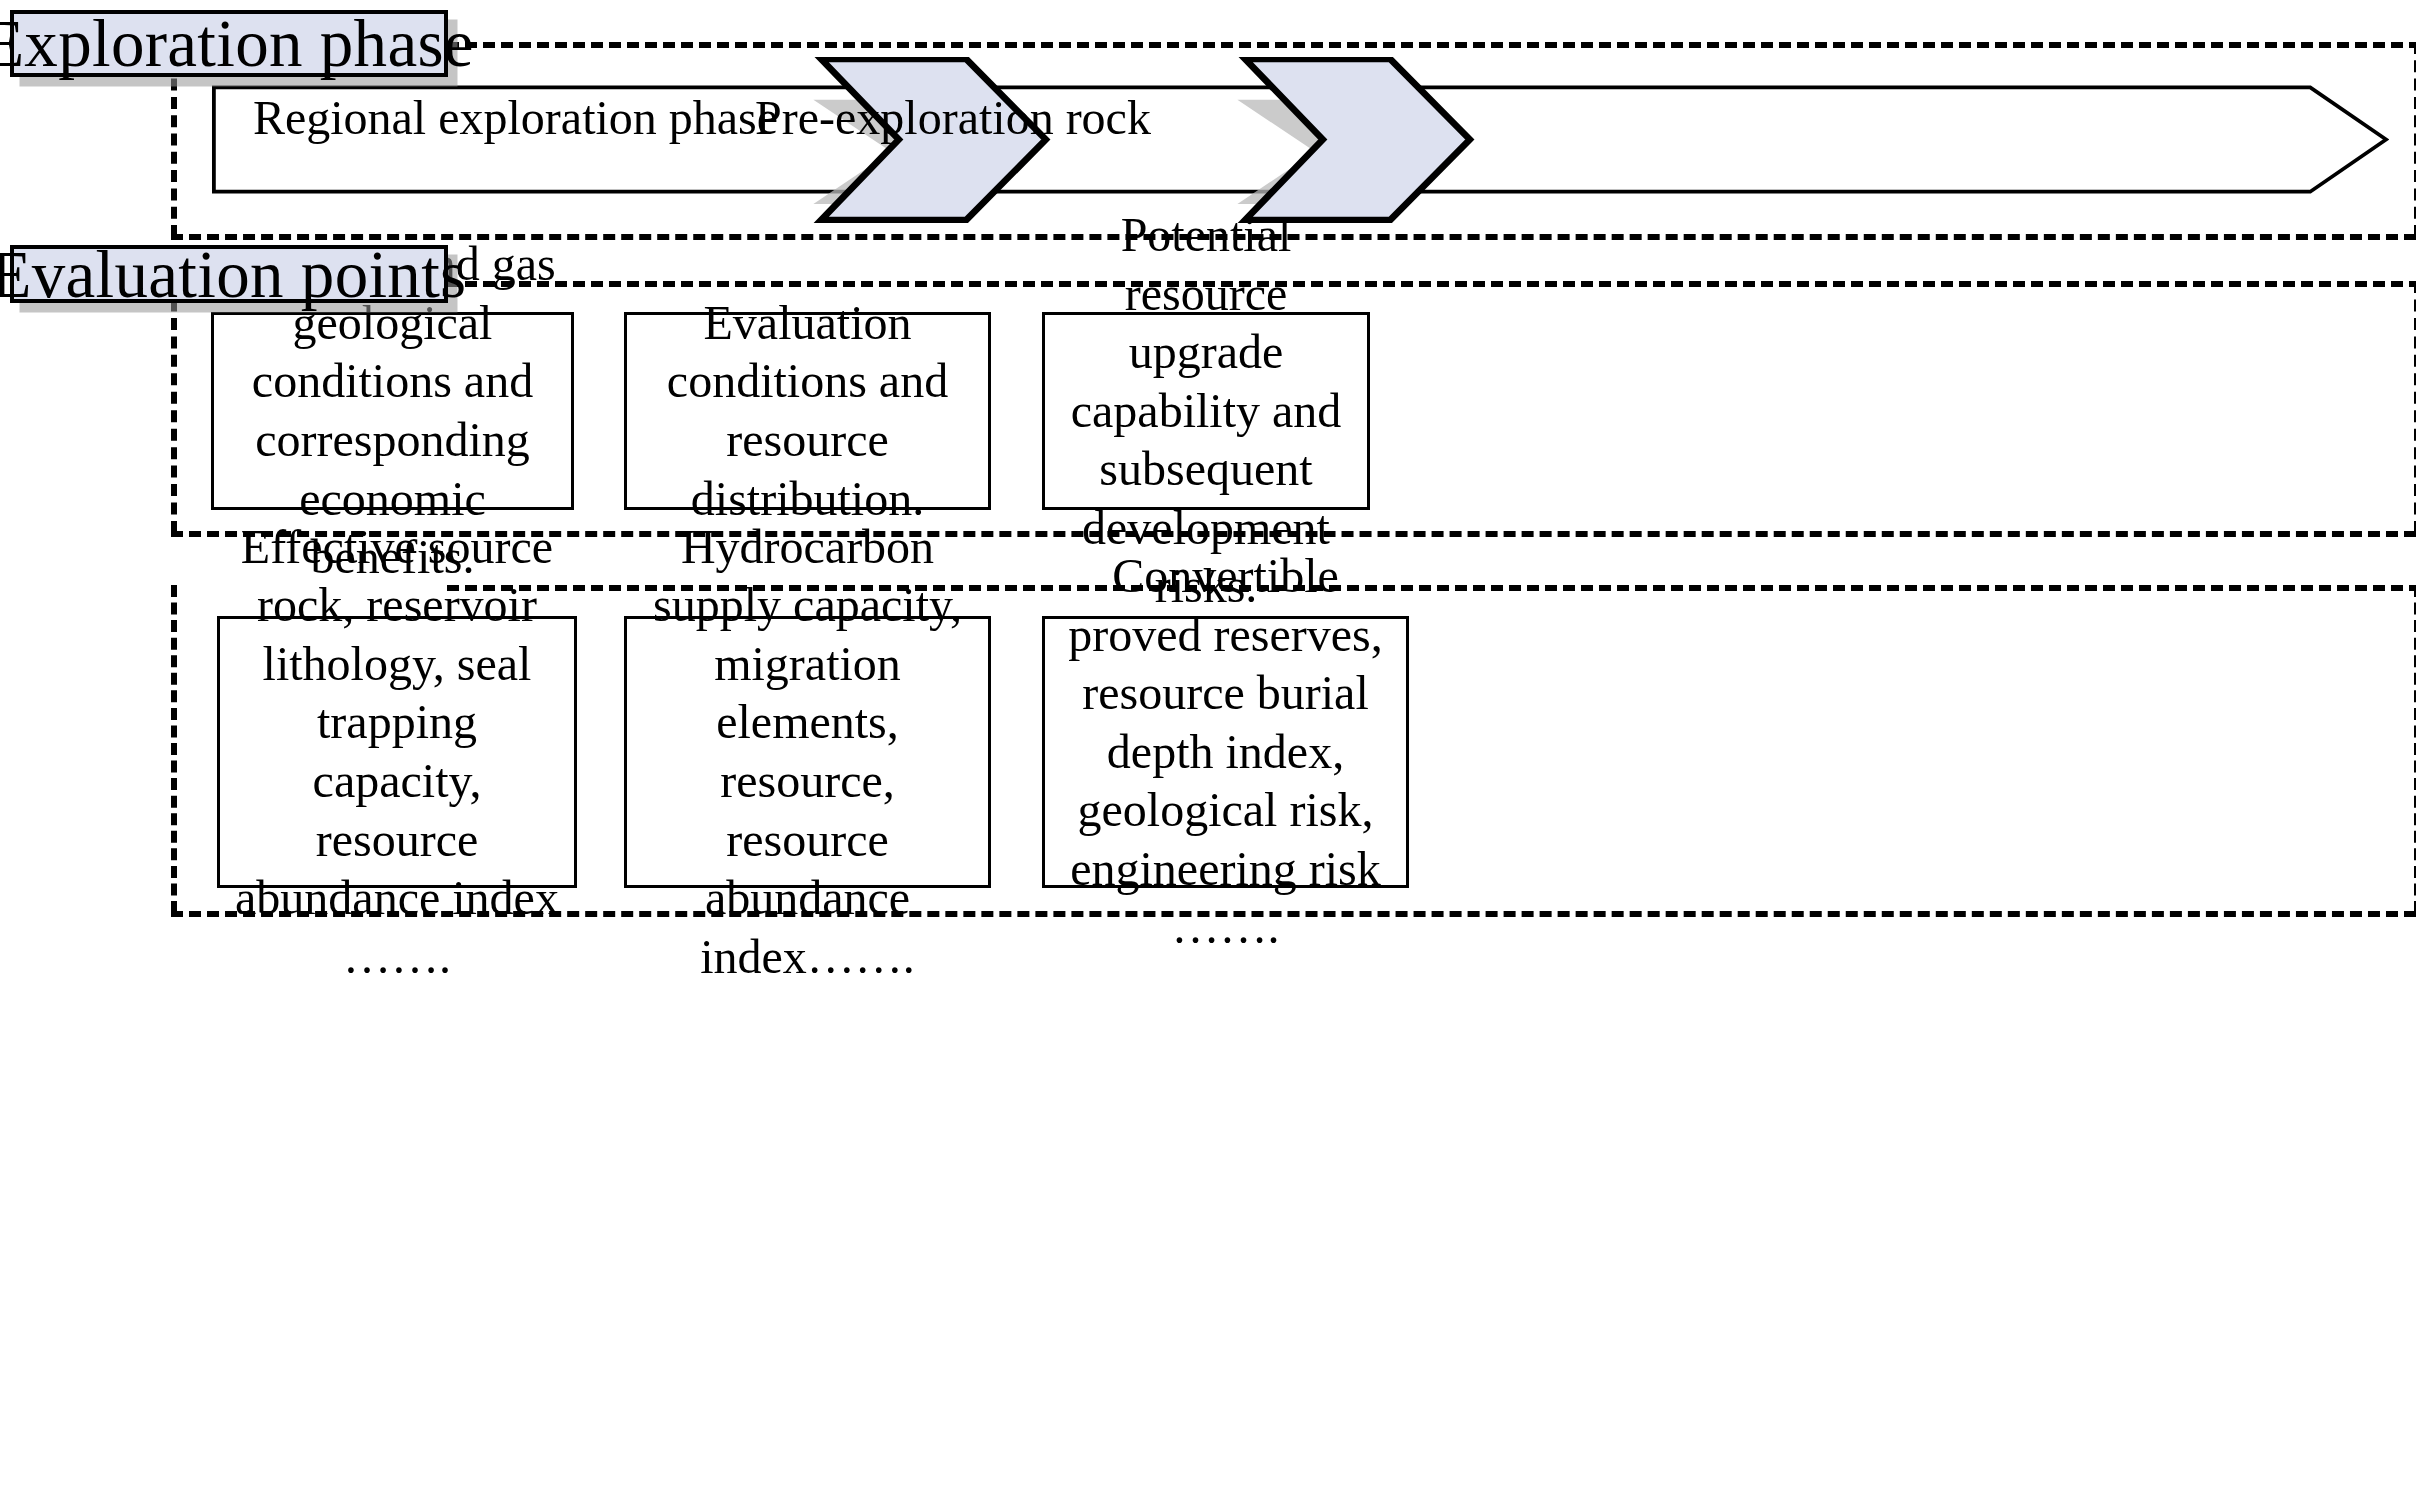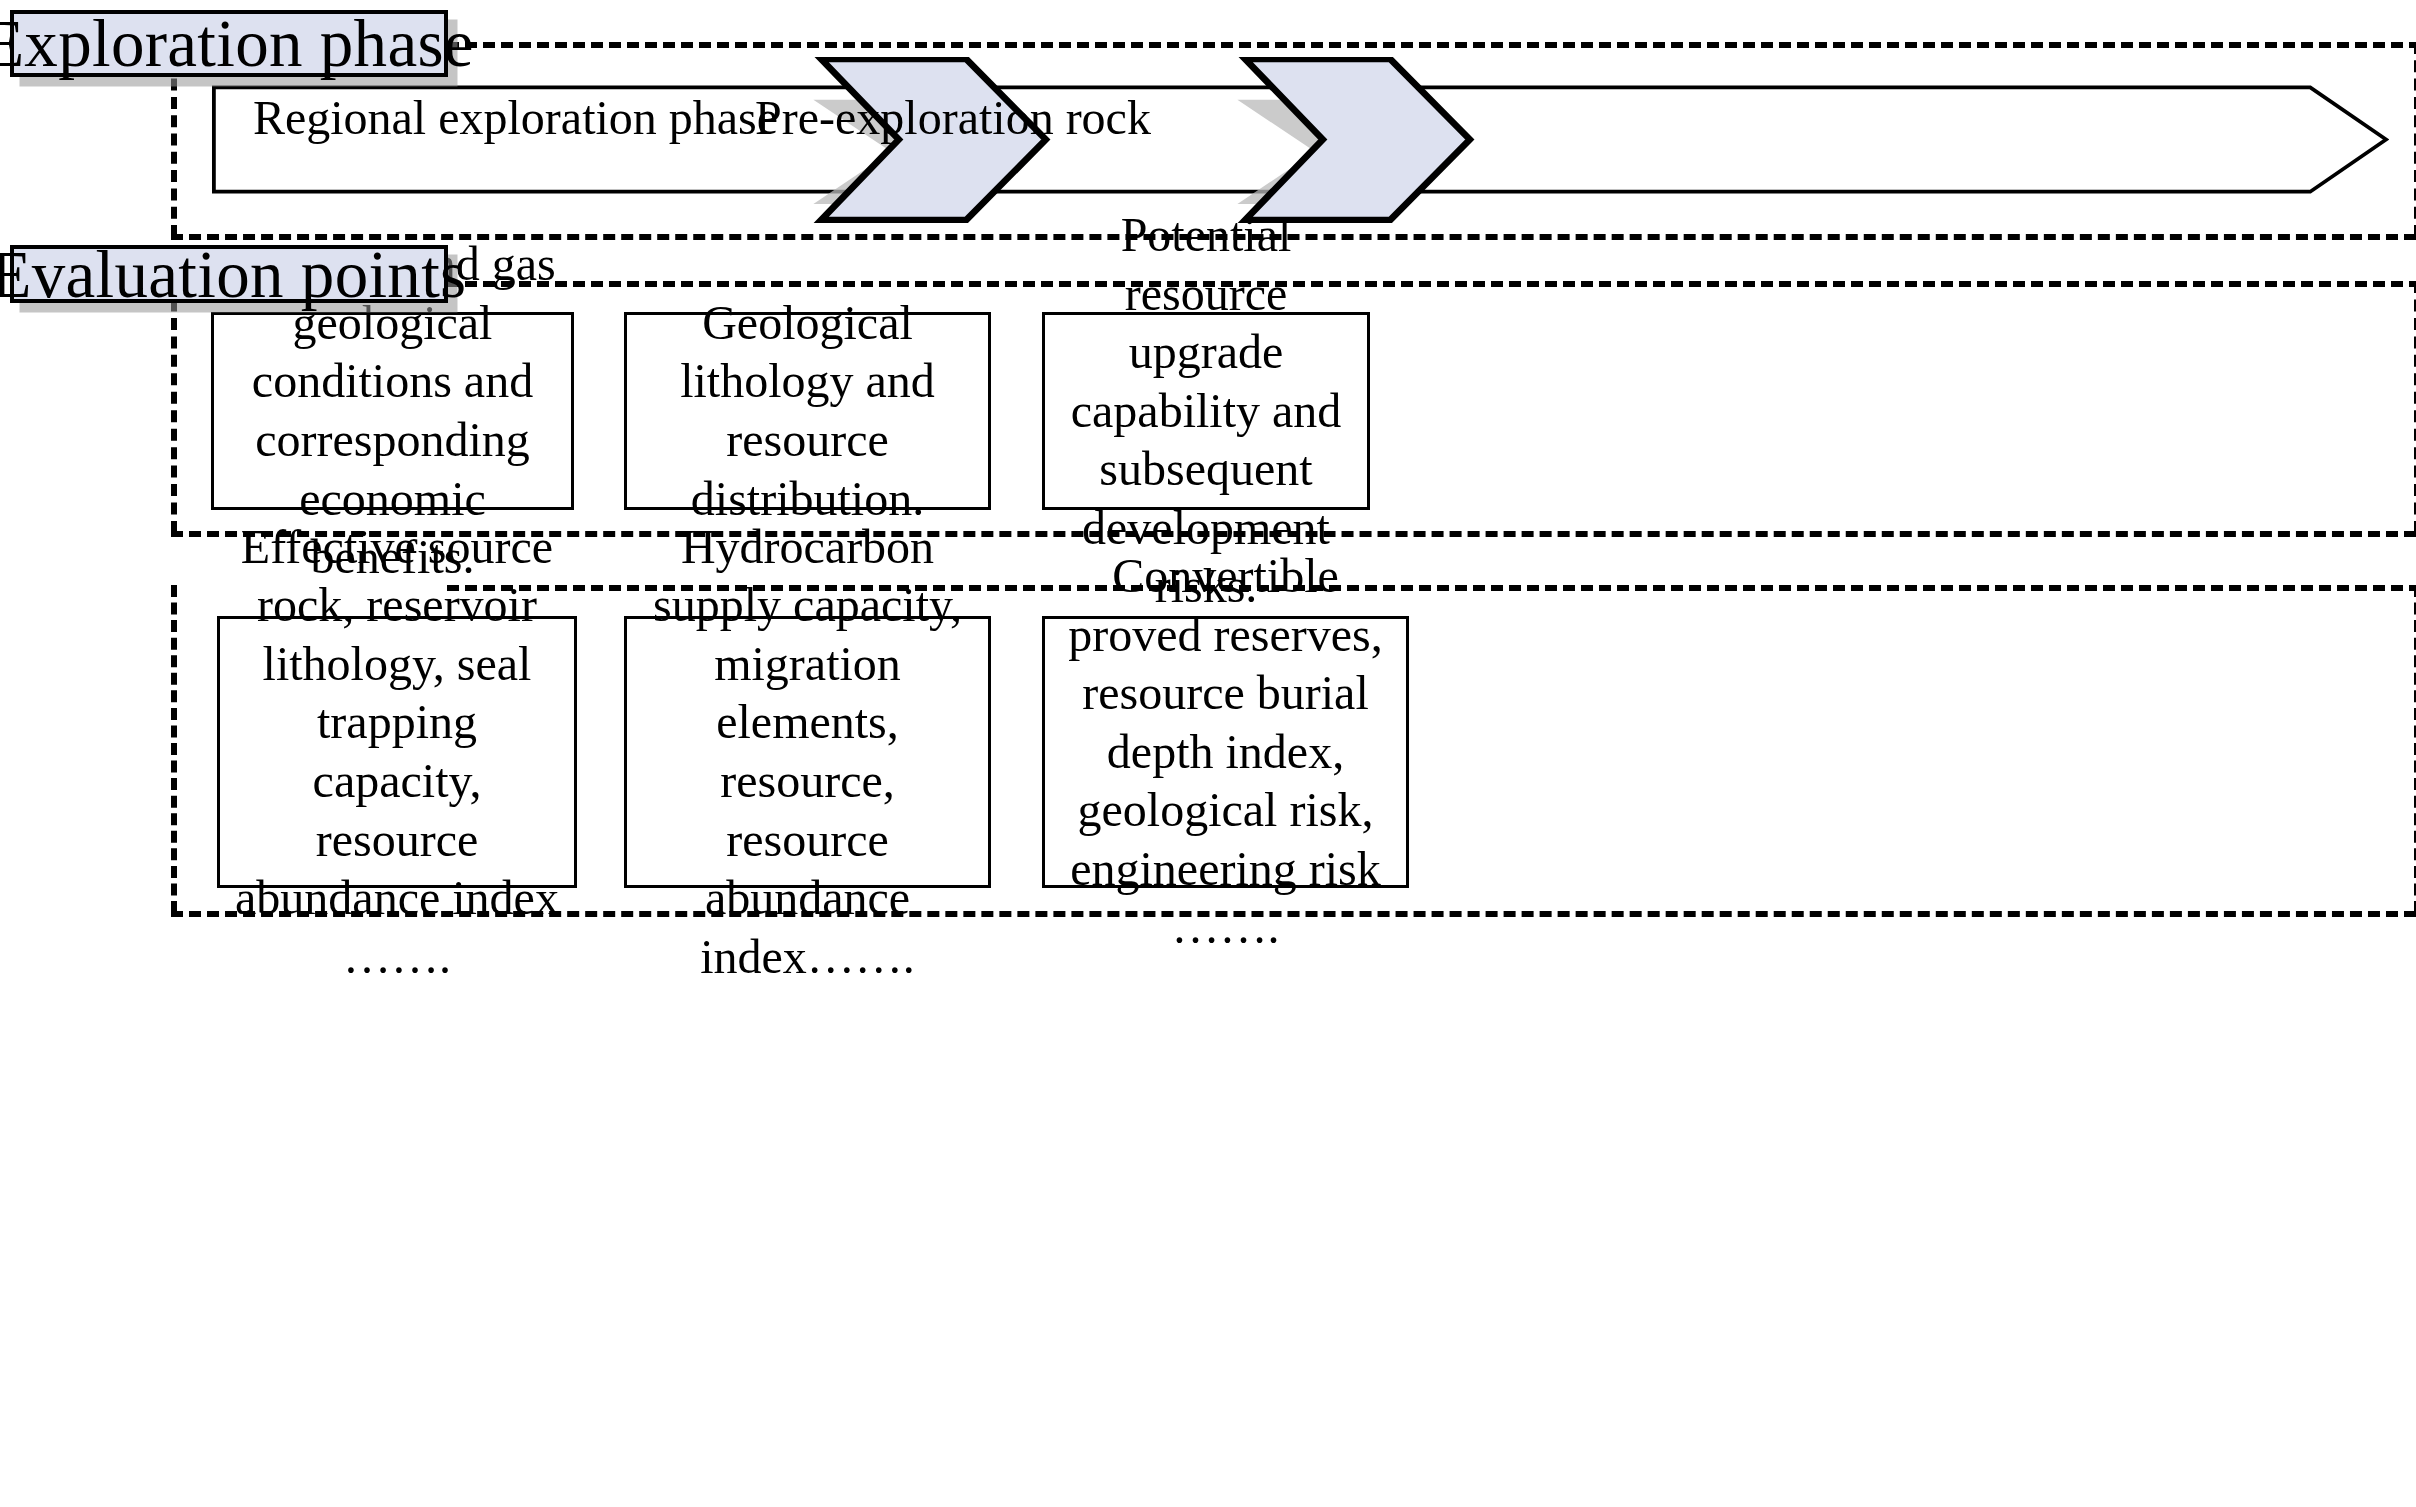--- a/index.html
+++ b/index.html
@@ -136,21 +136,21 @@
   </div>
 
   <div class="section-chip" style="left:9.5px; top:245px; width:438px; height:58px;">
     <span class="chip-label">Evaluation points</span>
   </div>
 
   <div class="content-box" style="left:211px; top:312px; width:363px; height:198px;">
     <span class="box-text">Basic oil and gas geological conditions and corresponding economic benefits.</span>
   </div>
   <div class="content-box" style="left:624px; top:312px; width:367px; height:198px;">
-    <span class="box-text">Geological lithology and resource distribution.</span>
+    <span class="box-text">Evaluation conditions and resource distribution.</span>
   </div>
   <div class="content-box" style="left:1042px; top:312px; width:328px; height:198px;justify-content:flex-end;">
     <span class="box-text">Potential resource upgrade capability and subsequent development risks.</span>
   </div>
 
   <div class="dashed-region" style="left:0px; top:542px; width:2417px; height:965px;">
     <div class="dash-h" style="left:447px; top:43px; width:1974px;"></div>
     <div class="dash-v" style="left:171px; top:43px; height:328px;"></div>
     <div class="dash-v" style="left:2414px; top:43px; height:328px;"></div>
     <div class="dash-h" style="left:171px; top:369px; width:2245px;"></div>

